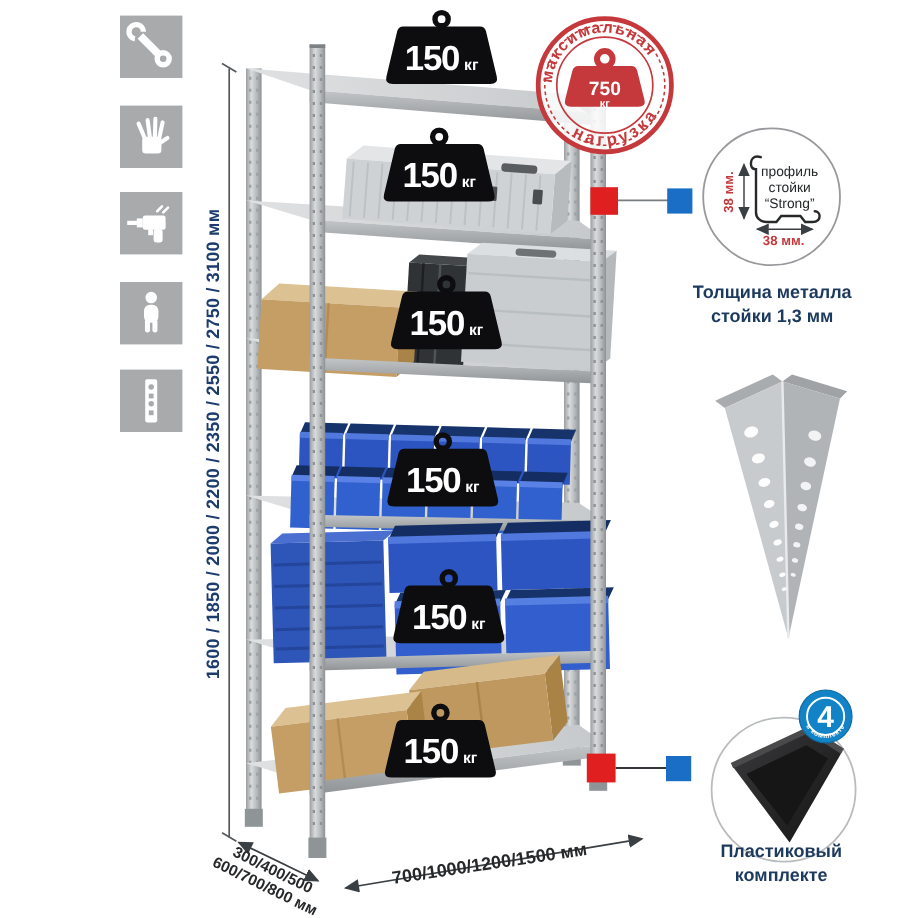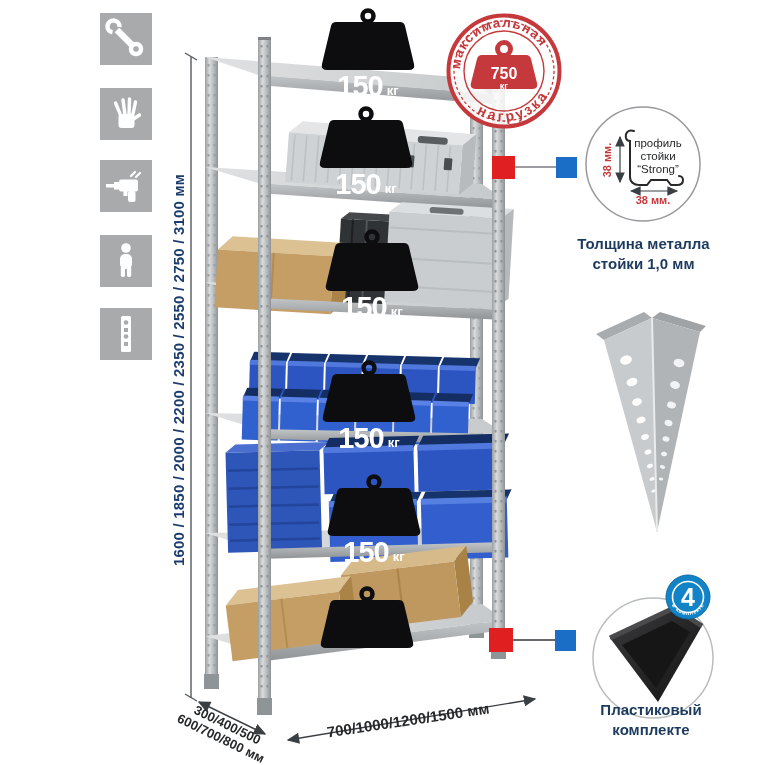--- a/index.html
+++ b/index.html
@@ -6,21 +6,21 @@
   .stage{position:relative;width:765px;height:765px;background:#fff;overflow:hidden;
          font-family:"Liberation Sans", sans-serif;}
   .scene{position:absolute;left:0;top:0;}
 
   
   .tool-icon{position:absolute;left:100px;width:52px;height:52px;background:#a8aaac;}
   
   .badge{position:absolute;width:96px;height:66px;}
   .badge svg{position:absolute;left:0;top:0;}
   .badge .bt{position:absolute;left:0;top:19px;width:96px;height:44px;display:flex;
-             align-items:center;justify-content:center;color:#fff;margin-top:37px;}
+             align-items:center;justify-content:center;color:#fff;}
   .badge .bv{font-size:29px;font-weight:bold;letter-spacing:-1px;}
   .badge .bu{font-size:13px;font-weight:bold;margin-left:4px;margin-top:9px;}
 
   
   .dim{position:absolute;white-space:nowrap;font-weight:bold;}
   .dim-h{left:178px;top:370px;transform:translate(-50%,-50%) rotate(-90deg);
          font-size:15px;color:#1d3c6e;letter-spacing:.2px;}
   .dim-d{left:224px;top:732px;transform:translate(-50%,-50%) rotate(26deg);
          font-size:13px;color:#26282a;text-align:center;line-height:1.12;}
   .dim-w{left:408px;top:720px;transform:translate(-50%,-50%) rotate(-8.5deg);
@@ -472,16 +472,16 @@
       </div>
   </div>
 
   <div class="dim dim-h">1600 / 1850 / 2000 / 2200 / 2350 / 2550 / 2750 / 3100 мм</div>
   <div class="dim dim-d">
     <div>300/400/500</div>
     <div>600/700/800 мм</div>
   </div>
   <div class="dim dim-w">700/1000/1200/1500 мм</div>
 
-  <div class="caption cap-profile">Толщина металла стойки 1,0 мм</div>
+  <div class="caption cap-profile">Толщина металла стойки 1,3 мм</div>
   <div class="caption cap-foot">Пластиковый комплекте</div>
 
 </div>
 
 </body></html>

